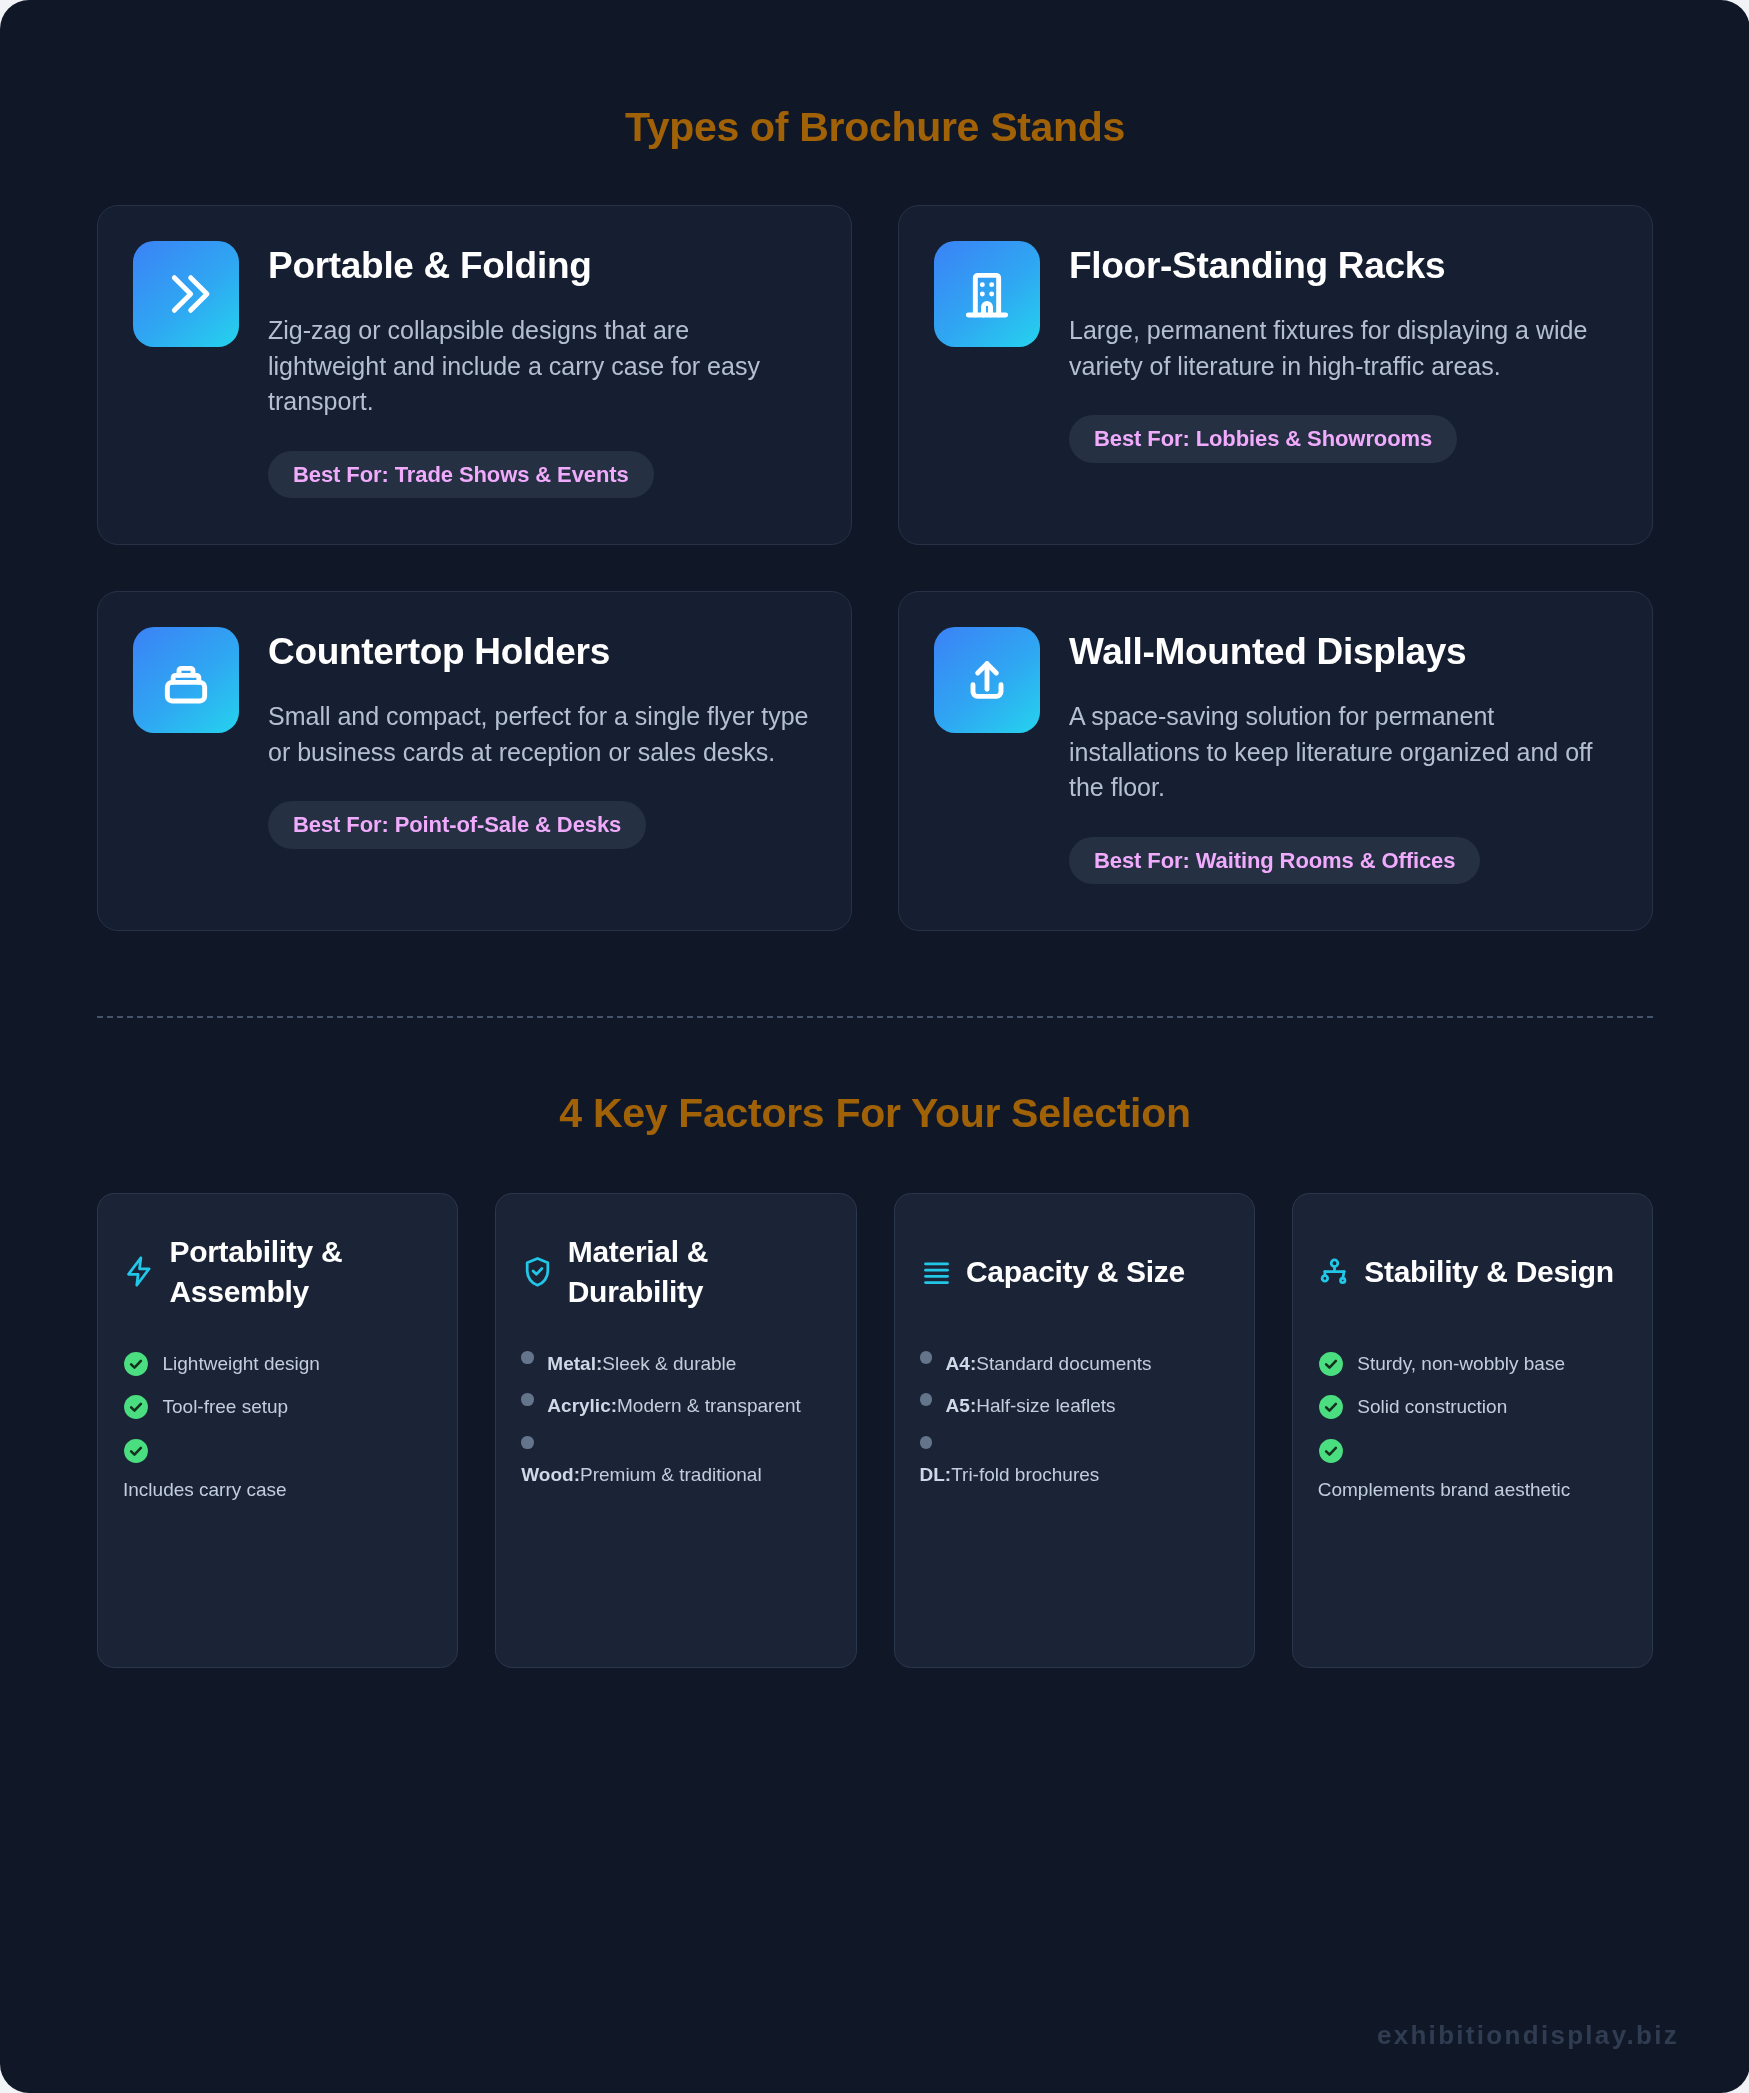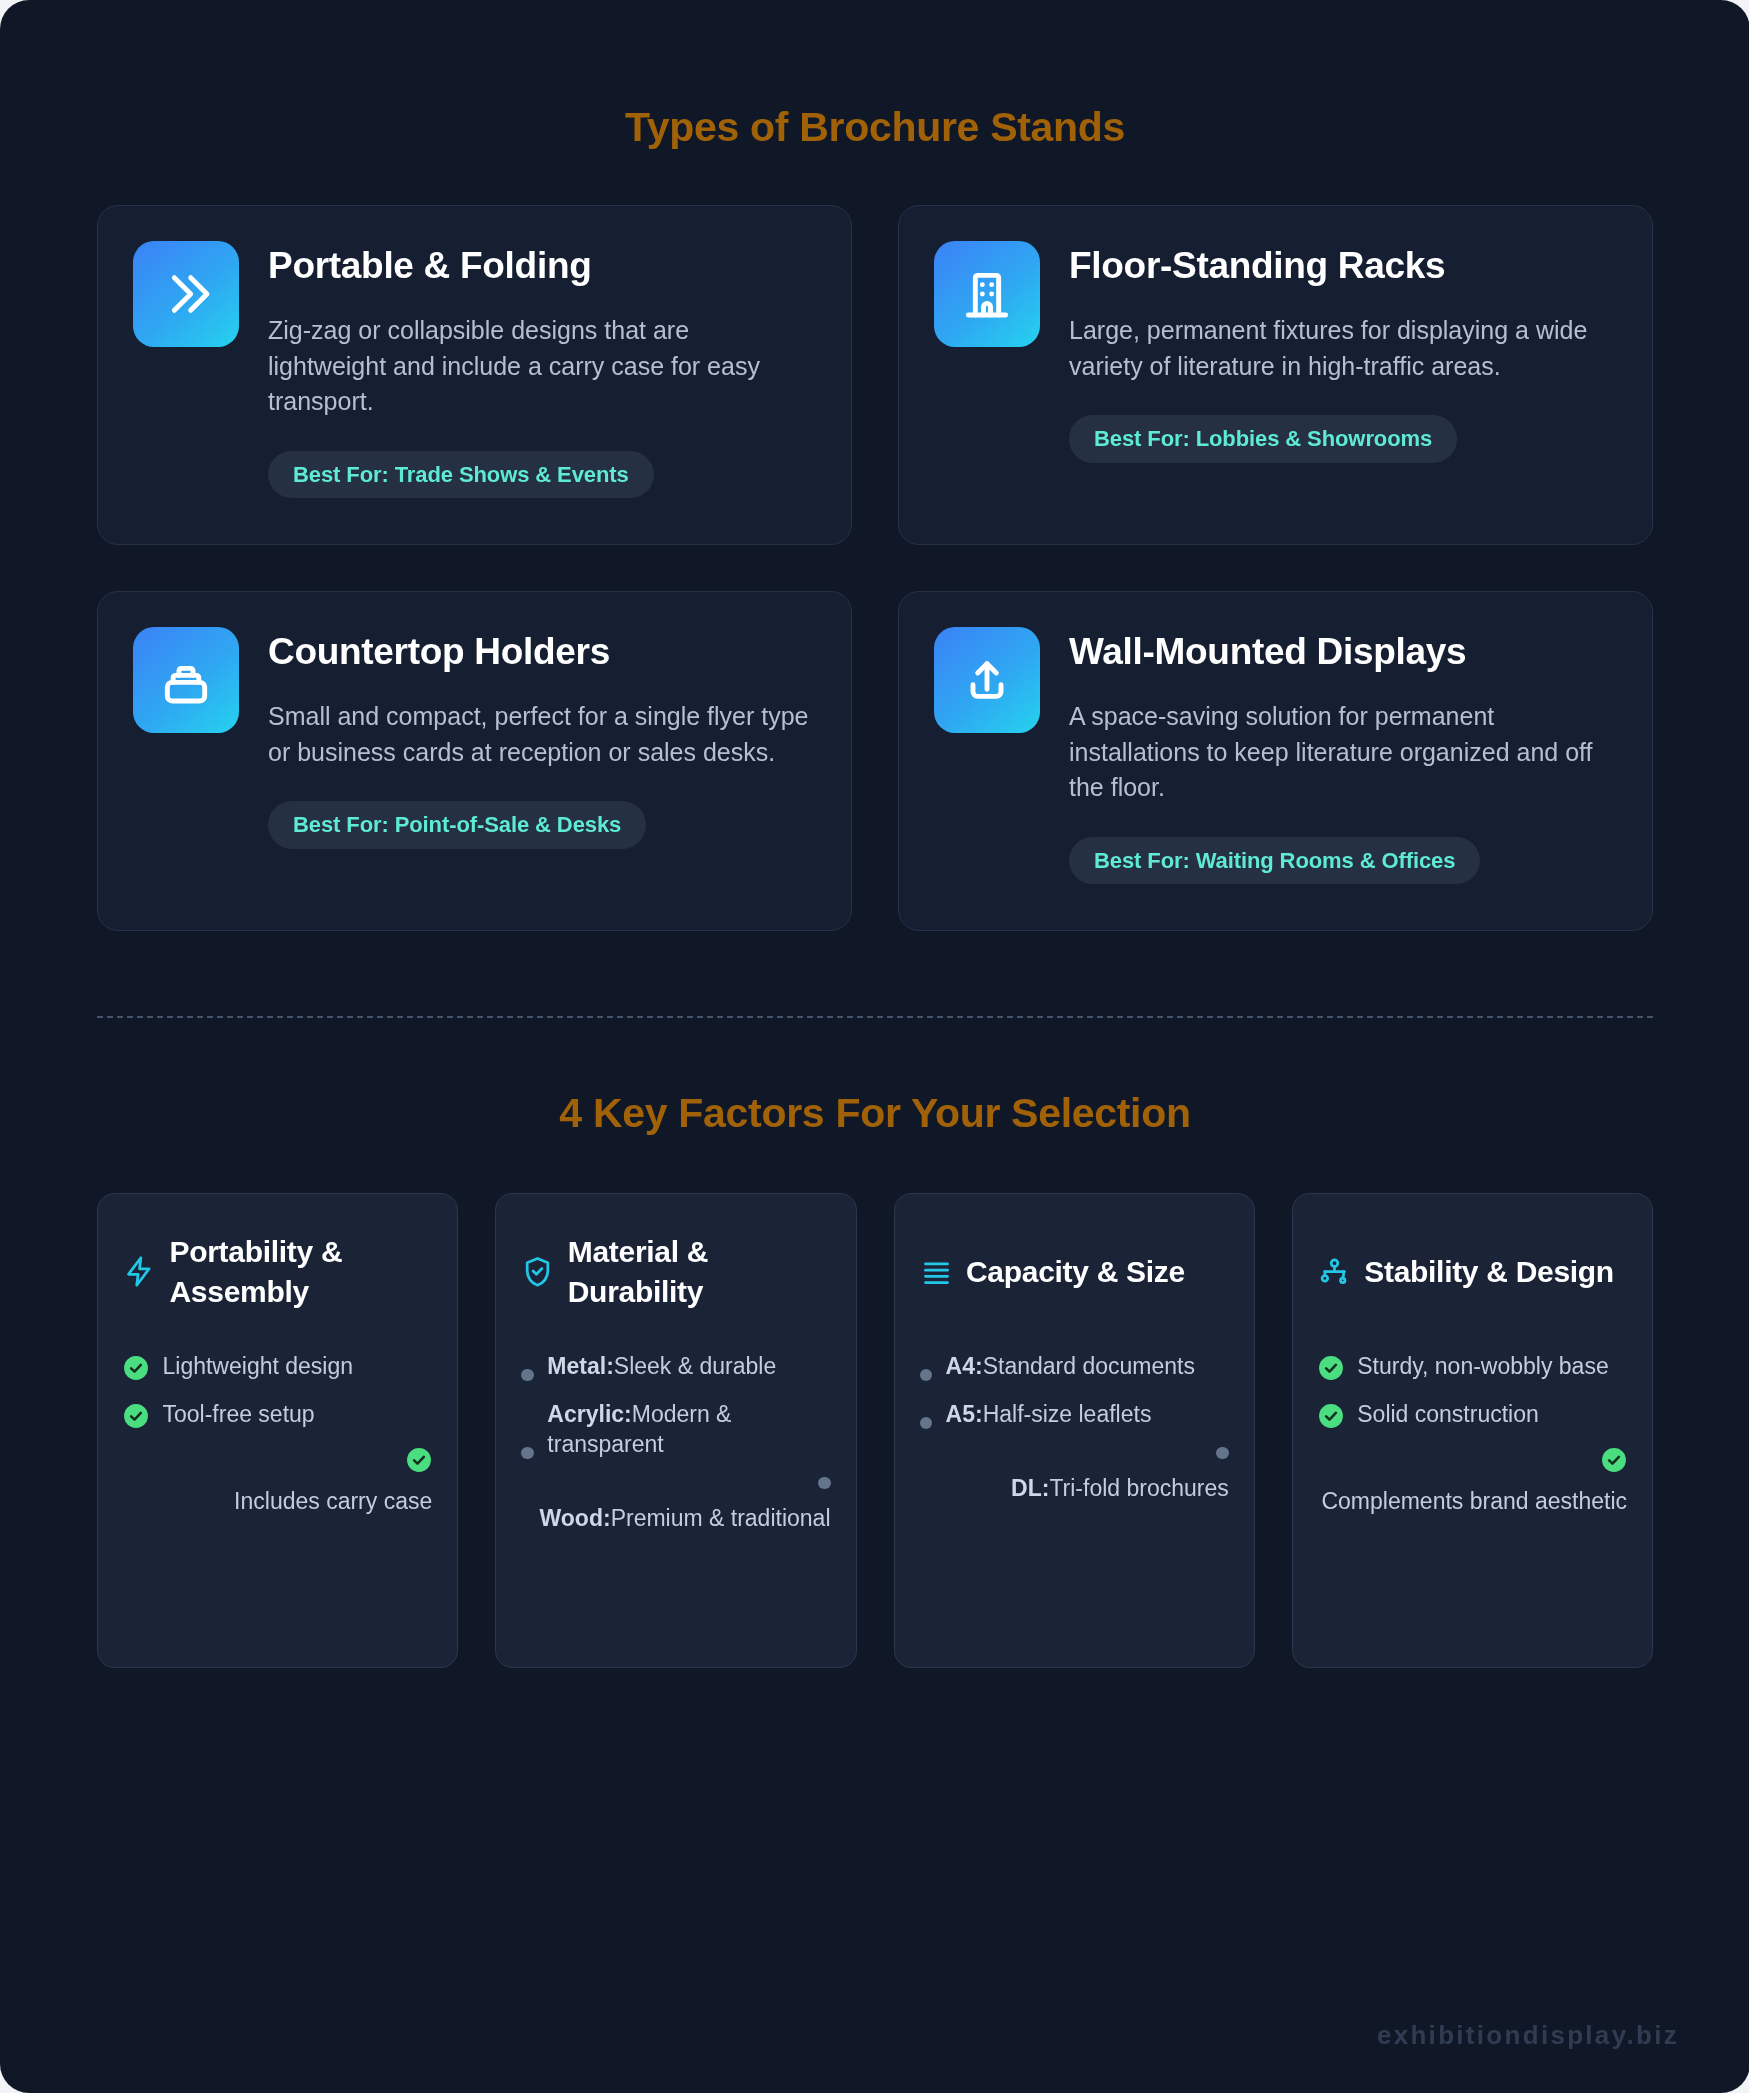--- a/index.html
+++ b/index.html
@@ -104,21 +104,21 @@
   }
 
   .badge {
     display: inline-block;
     margin-top: 31px;
     background: #33415580;
     border-radius: 965px;
     padding: 10.6px 25px;
     font-size: 22px;
     font-weight: bold;
-    color: #5eead4;
+    color: #f0abfc;
     letter-spacing: -0.1px;
   }
 
   
   .divider {
     margin-top: 85px;
     border: 0;
     border-top: 2.9px dashed #45536b;
   }
 
@@ -151,24 +151,24 @@
     font-size: 30px;
     font-weight: bold;
     color: #ffffff;
     line-height: 1.32;
     letter-spacing: -0.3px;
   }
 
   .factor-list { margin-top: 35px; list-style: none; }
   .factor-li {
     display: flex;
-    align-items: flex-end;
+    align-items: flex-start;
     gap: 13.5px;
     margin-bottom: 17.4px;
-    font-size: 23px;
+    font-size: 19px;
     line-height: 1.32;
     color: #c3cedd;
   }
   .factor-li:last-child { margin-bottom: 0; flex-direction: column; }
 
   .check-ico { flex: 0 0 auto; width: 26px; height: 26px; }
   .check-ico svg { width: 26px; height: 26px; display: block; }
 
   .dot-ico {
     flex: 0 0 auto;

